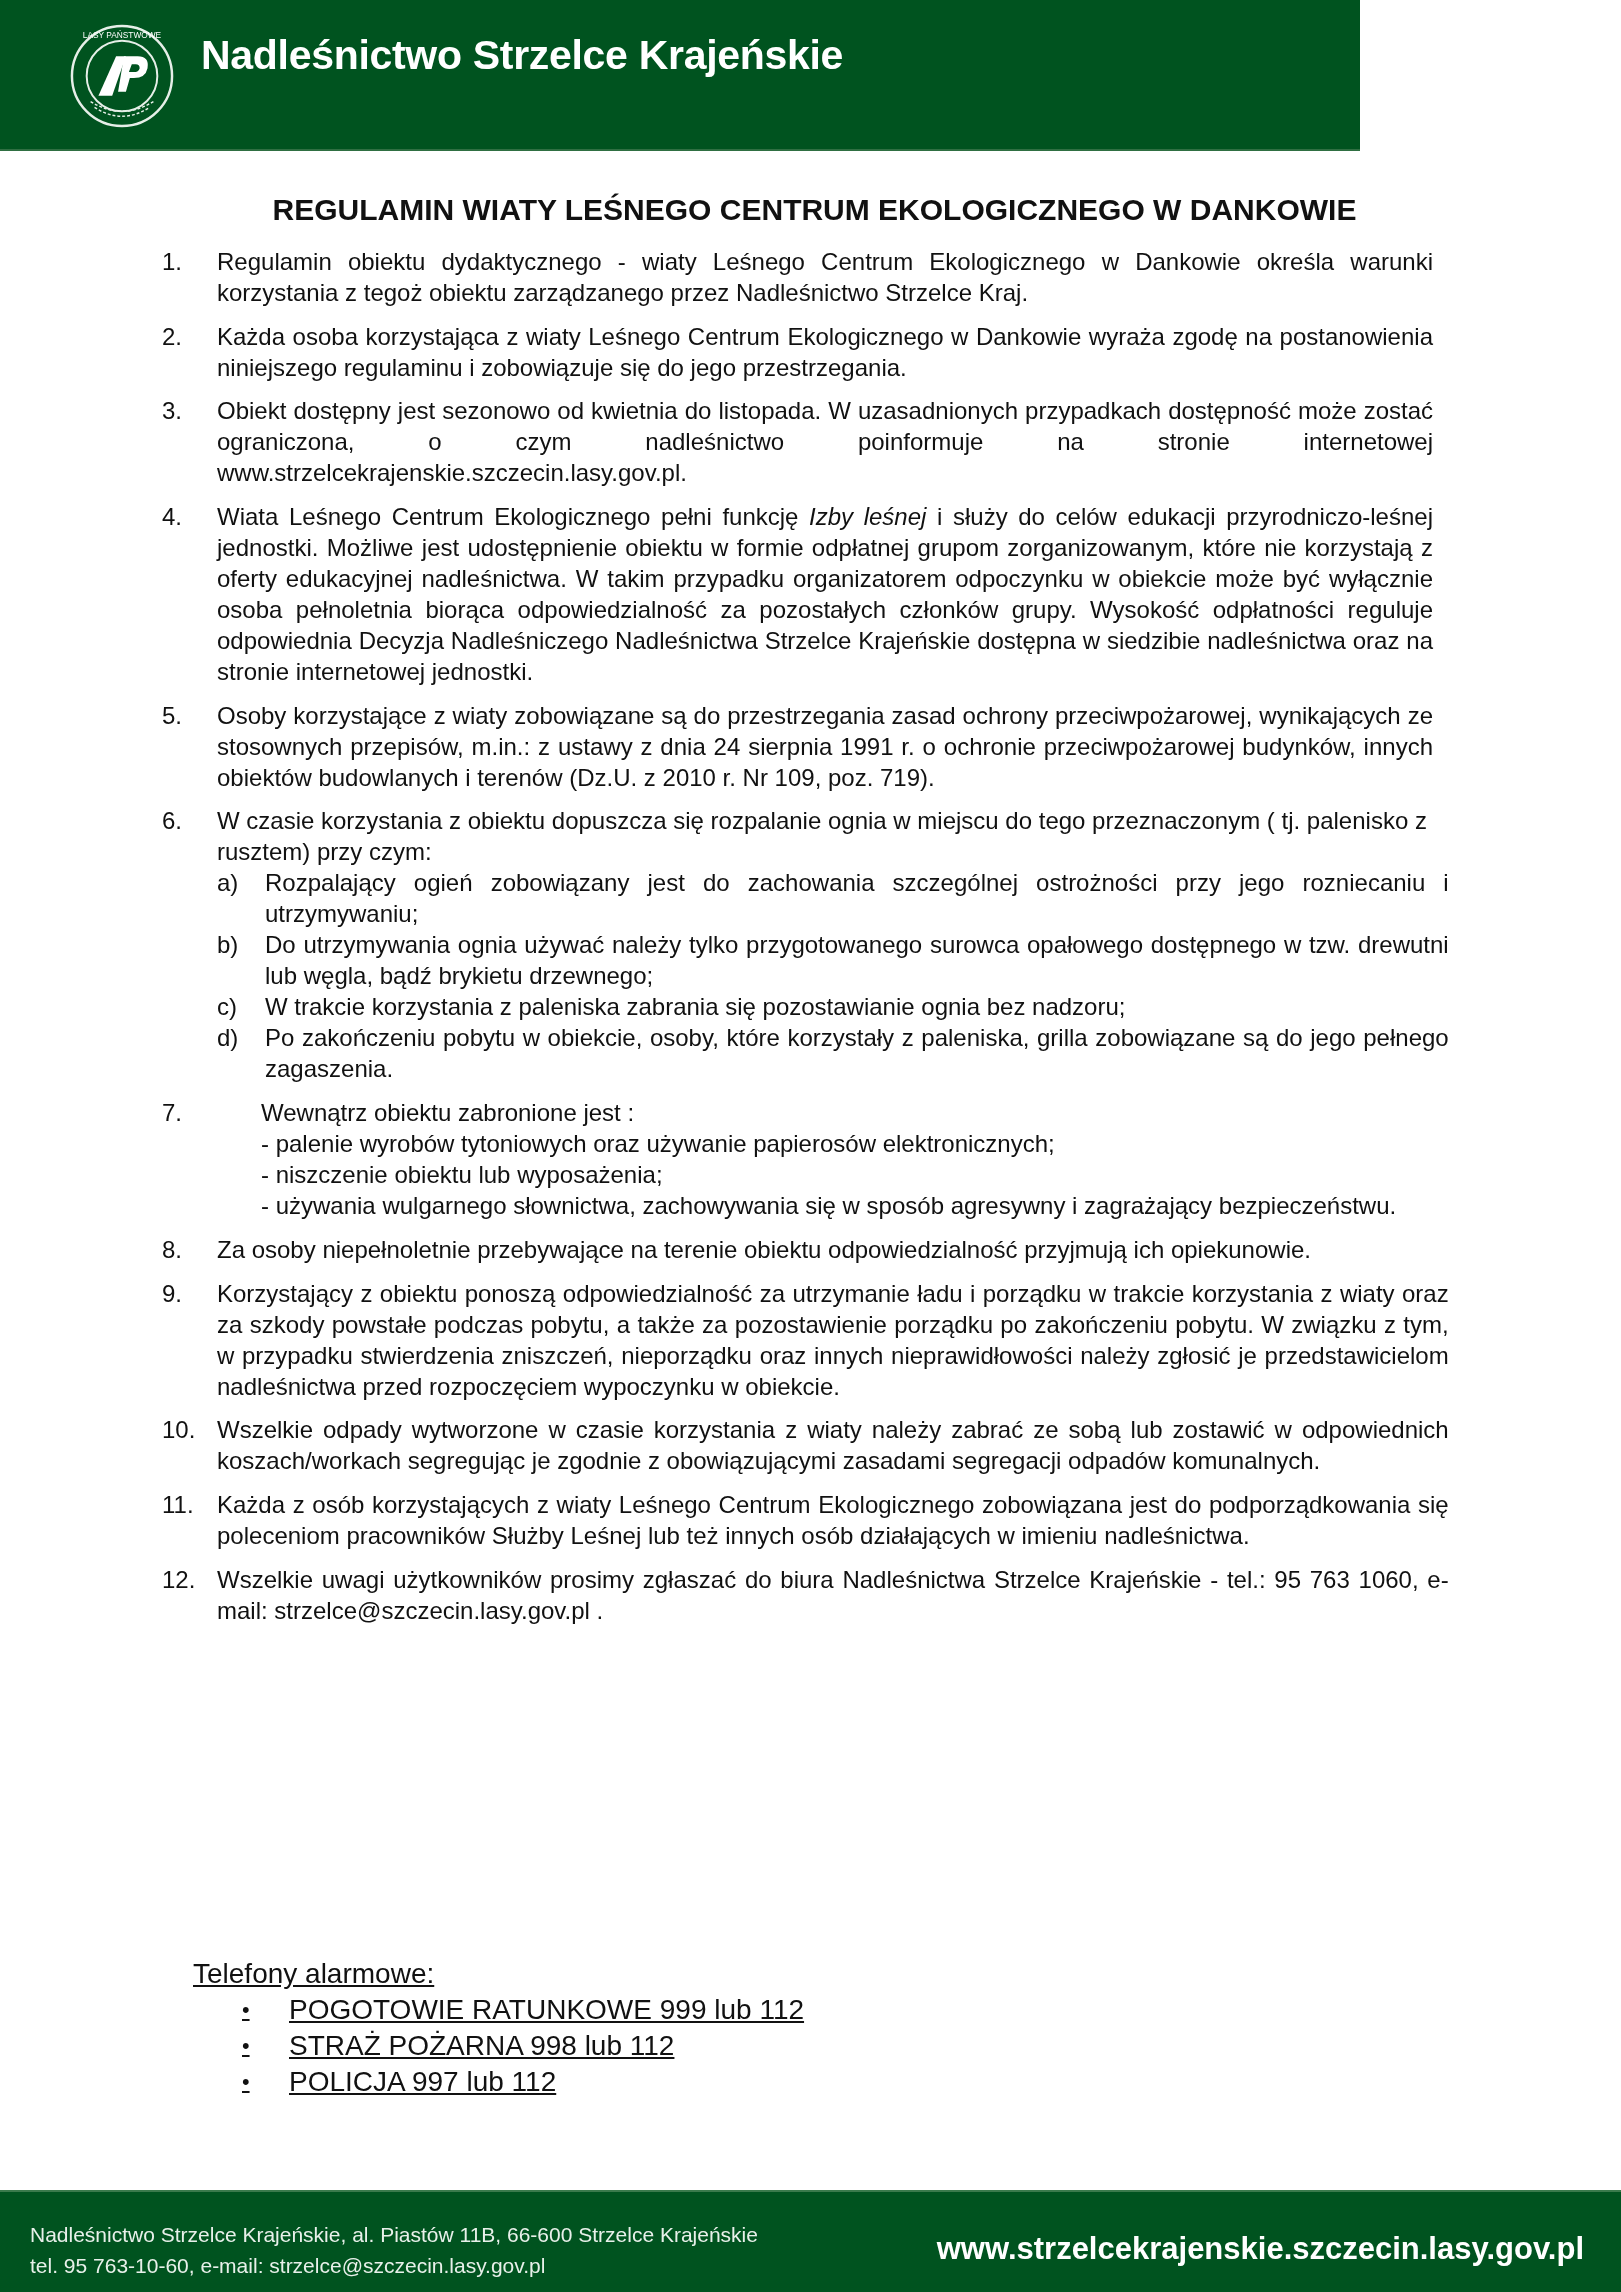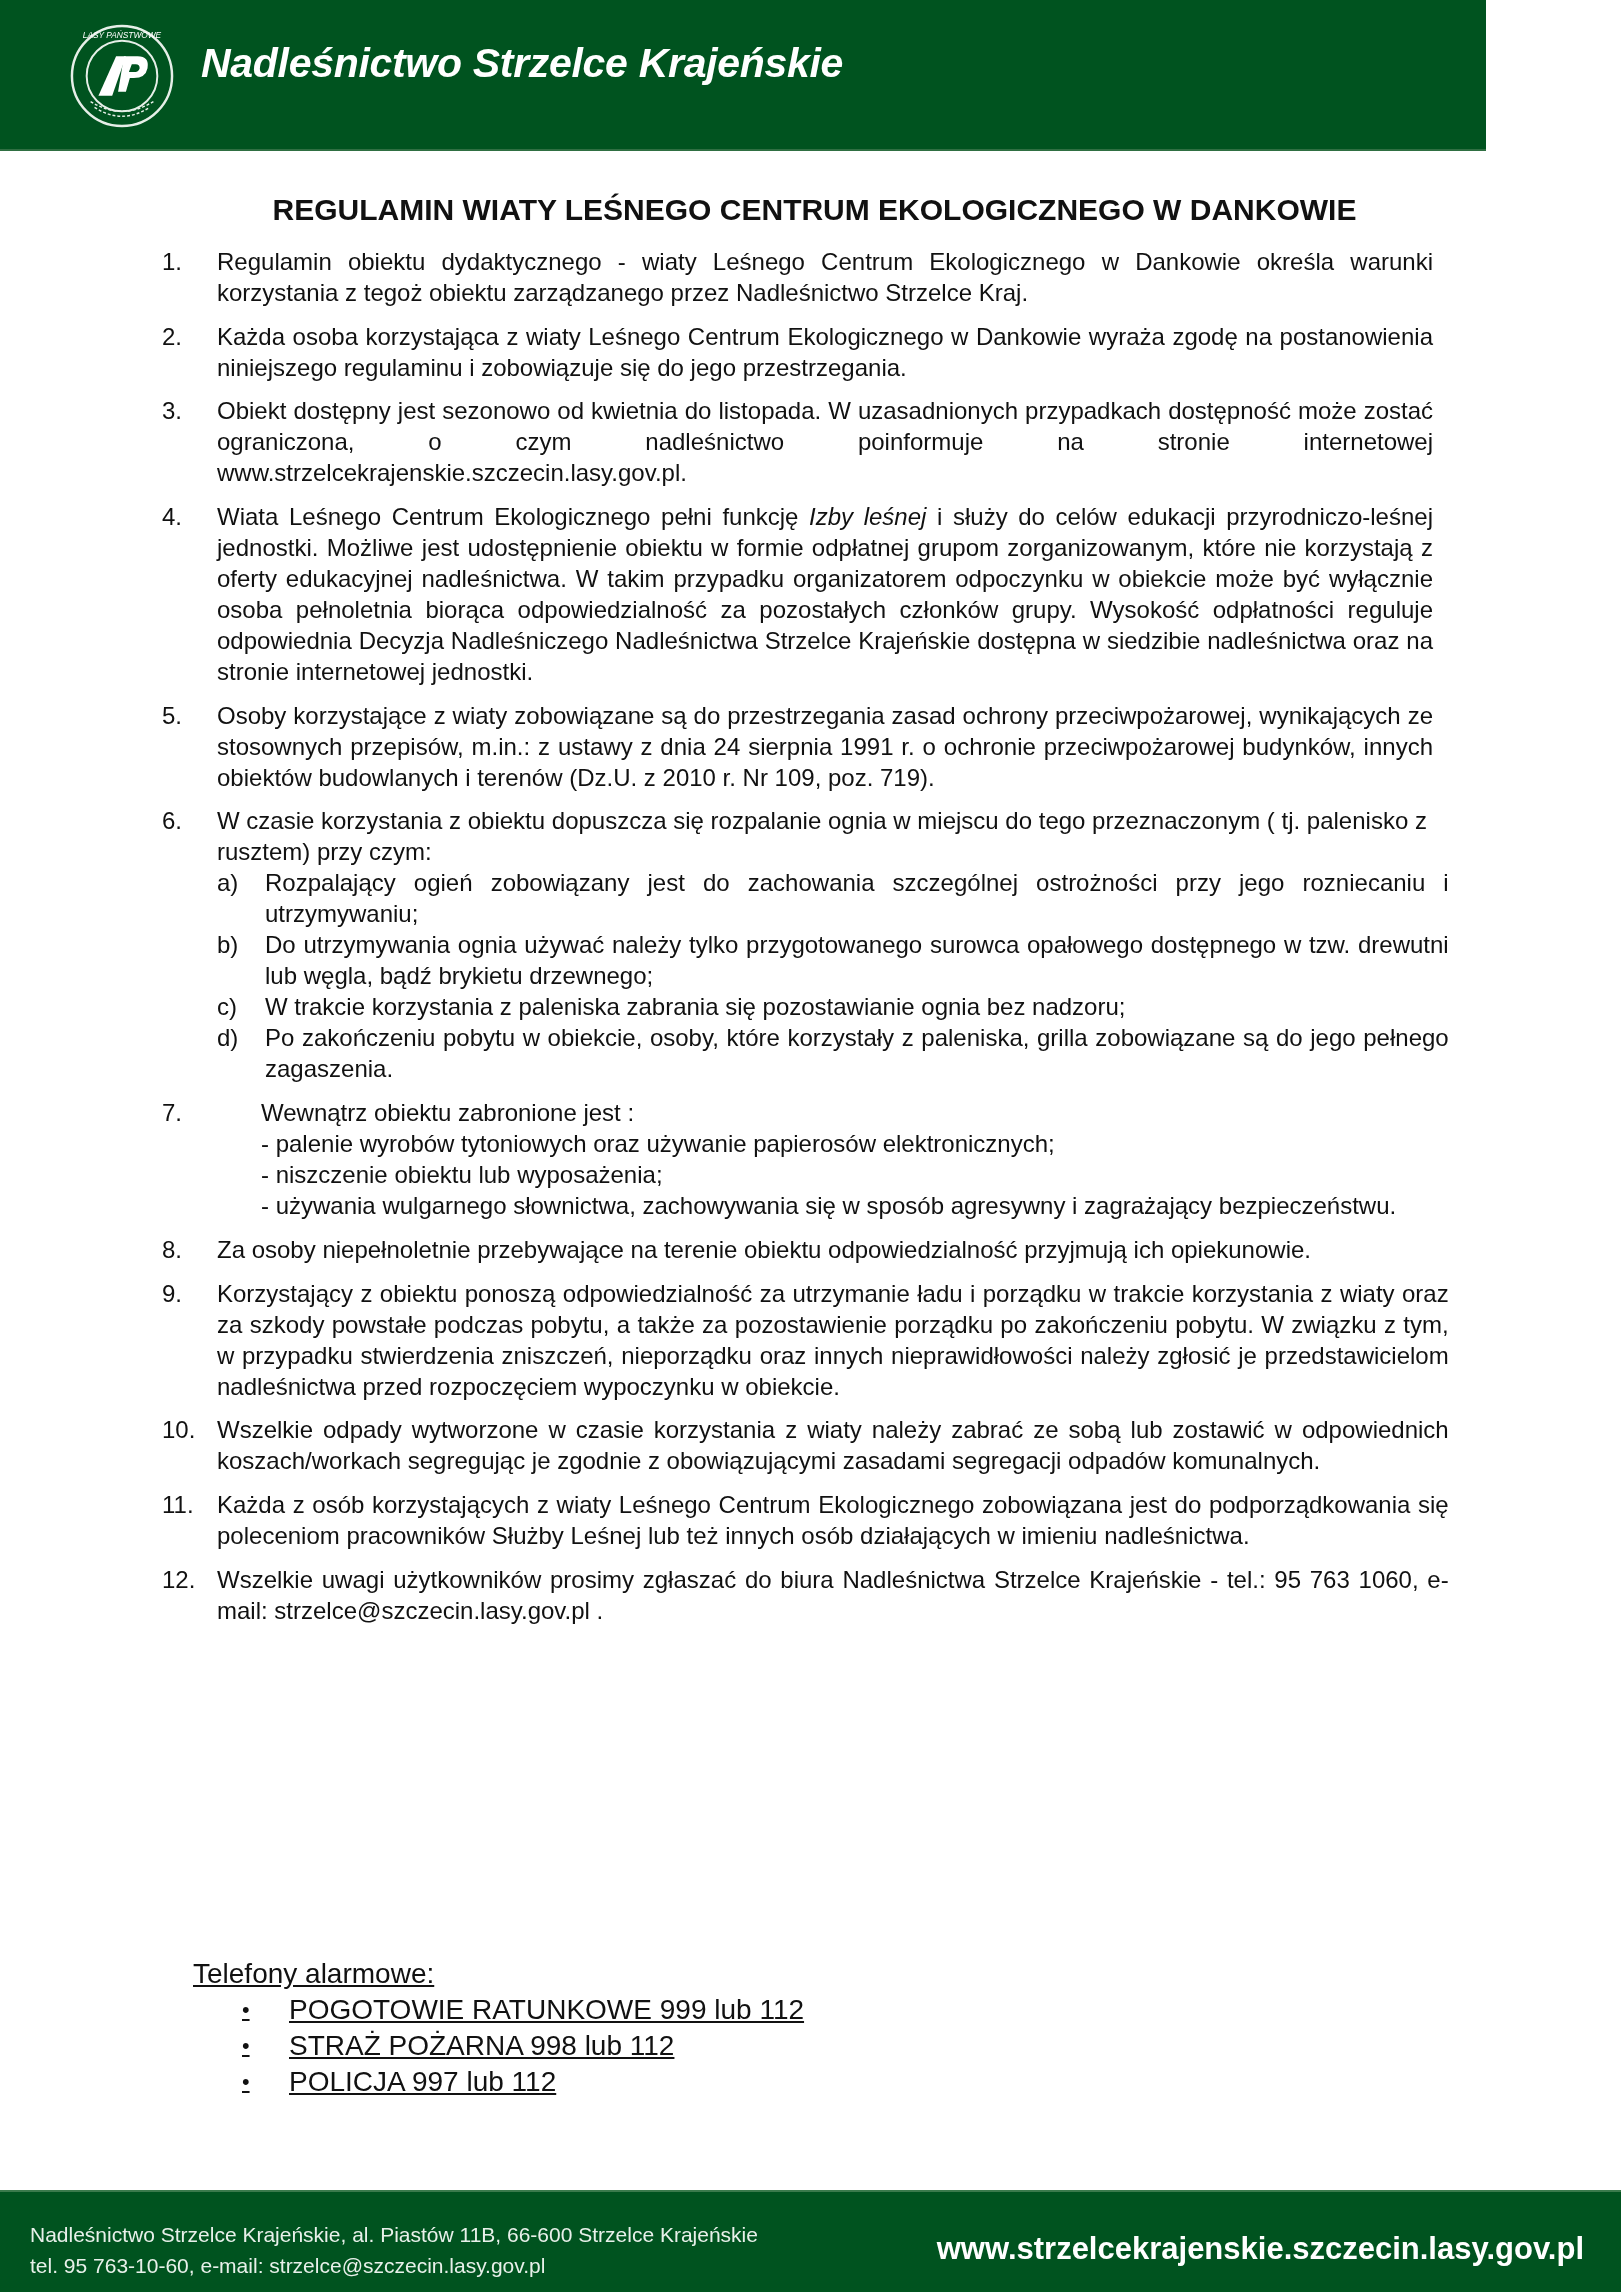--- a/index.html
+++ b/index.html
@@ -2,28 +2,28 @@
 <html><head>
 <meta charset="utf-8">
 <style>
   html, body { margin: 0; padding: 0; }
   body {
     width: 1621px; height: 2293px; position: relative; overflow: hidden;
     background: #ffffff; color: #111111;
     font-family: "Liberation Sans", sans-serif;
   }
   .header {
-    position: absolute; left: 0; top: 0; width: 1486px; height: 149px;
-    background: #00531f; border-bottom: 2.9px solid #2f6f42; font-style: italic;
+    position: absolute; left: 0; top: 0; width: 1360px; height: 149px;
+    background: #00531f; border-bottom: 2.9px solid #2f6f42;
   }
   .logo {
     position: absolute; left: 69px; top: 22.5px; width: 106px; height: 106px;
   }
   .header-title {
-    position: absolute; left: 201px; top: 40px;
+    position: absolute; left: 201px; top: 32px;
     color: #ffffff; font-weight: bold; font-size: 41px; letter-spacing: -0.3px;
     font-family: "Liberation Sans", sans-serif;
   }
   .doc-title {
     position: absolute; left: 0; top: 193px; width: 1629px; text-align: center;
     font-weight: bold; font-size: 30px; color: #111;
   }
   .rules {
     position: absolute; left: 162px; top: 246px; width: 1271px;
     font-size: 24px; line-height: 31px;

